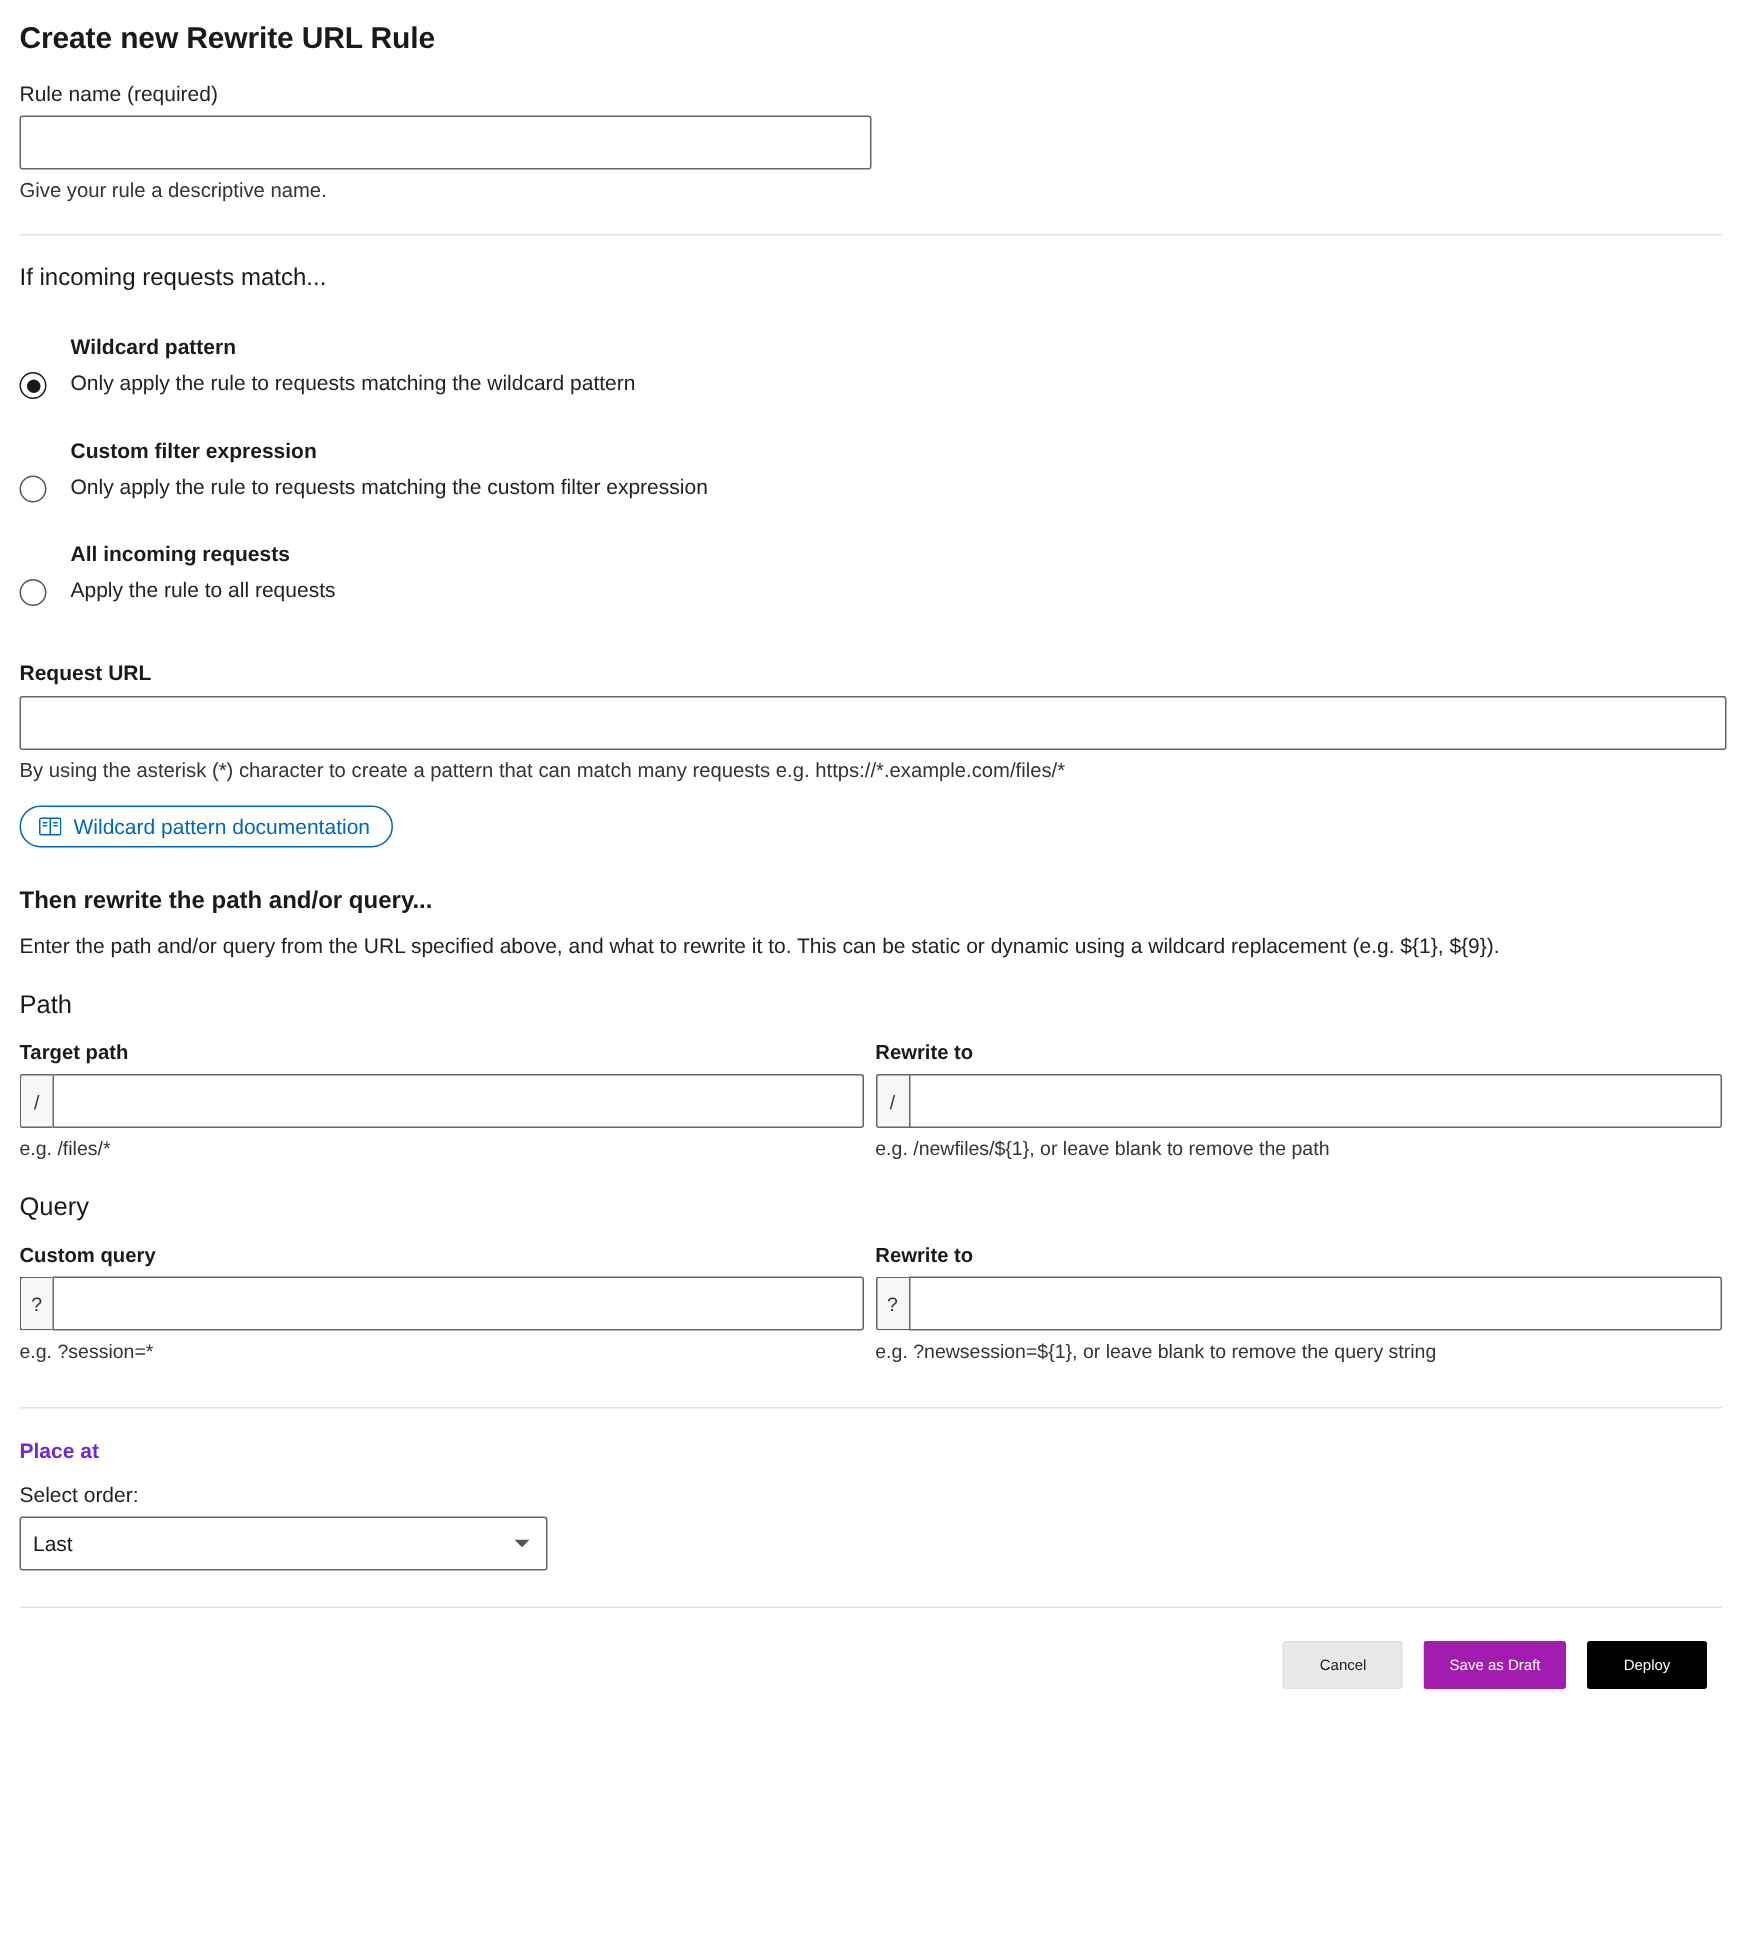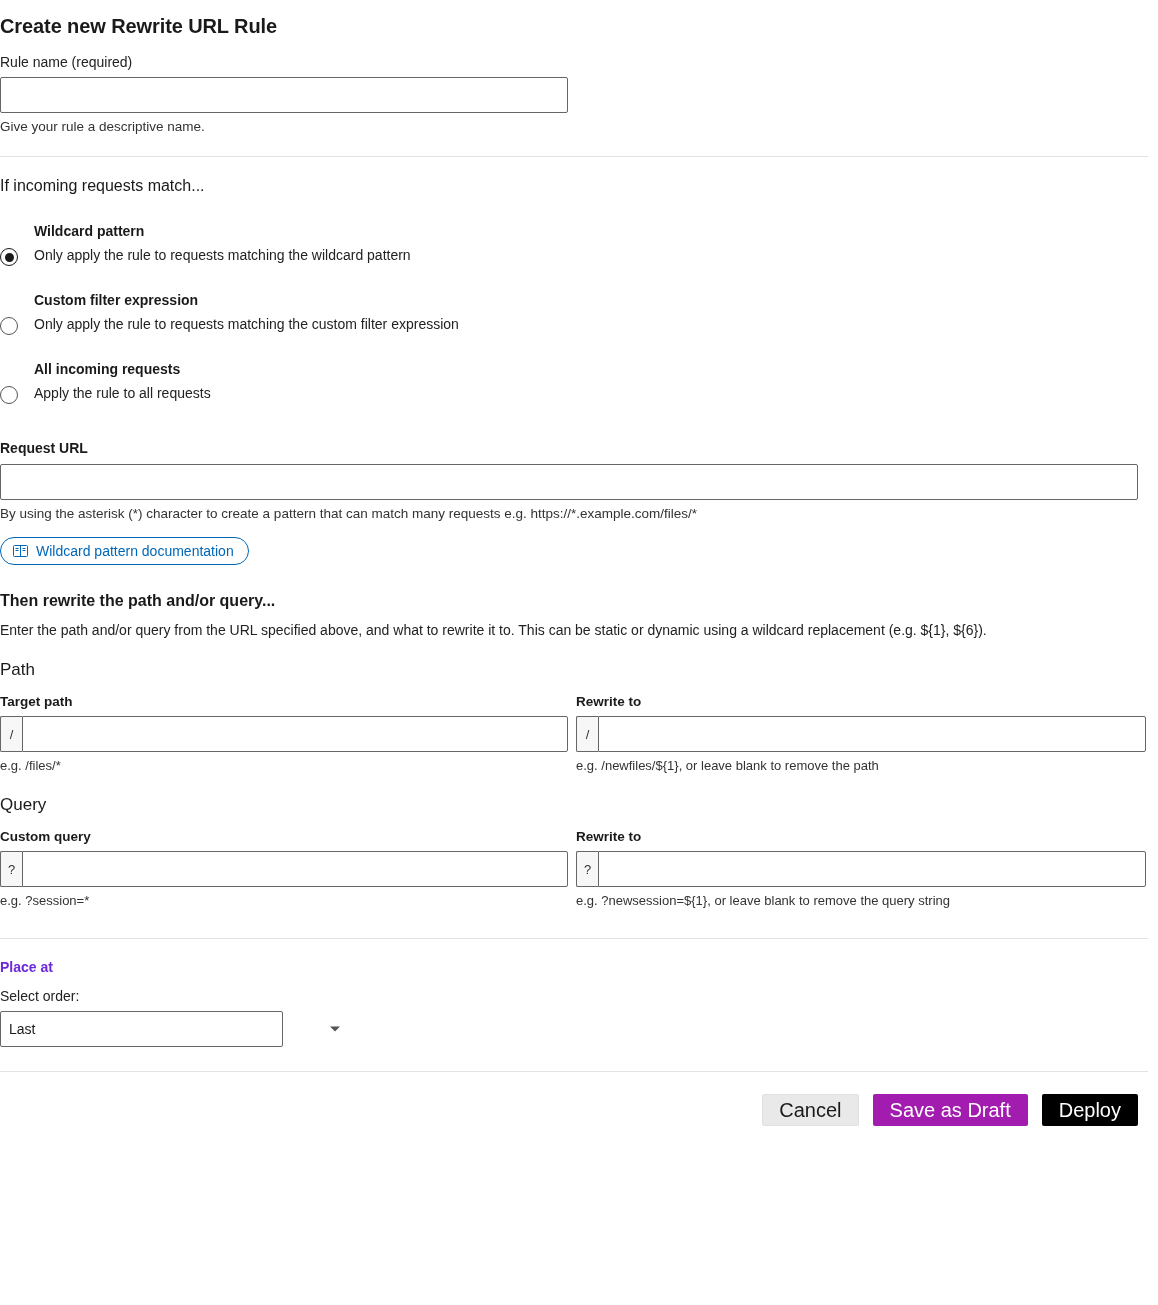--- a/index.html
+++ b/index.html
@@ -9,21 +9,21 @@
     background: #ffffff;
     font-family: "Liberation Sans", sans-serif;
     color: #1f1f1f;
   }
   body {
     width: 1158px;
     min-height: 1305px;
     position: relative;
   }
   .page {
-    padding: 10px 10px 0 0;
+    padding: 10px 10px 0 13px;
     width: 1158px;
   }
   .page-title {
     font-size: 20px;
     font-weight: bold;
     color: #1a1a1a;
     margin: 5px 0 16px 0;
     letter-spacing: -0.1px;
   }
   .field-label {
@@ -186,21 +186,21 @@
     font-weight: bold;
     color: #6d28d9;
     margin: 0 0 13px 0;
   }
   .select-wrap {
     position: relative;
     width: 352px;
     height: 36px;
   }
   select.order-select {
-    width: 283px;
+    width: 352px;
     height: 36px;
     border: 1px solid #666;
     border-radius: 2px;
     background: #fff;
     font-size: 14px;
     font-family: "Liberation Sans", sans-serif;
     padding: 0 30px 0 8px;
     color: #1a1a1a;
     appearance: none;
     -webkit-appearance: none;
@@ -225,21 +225,21 @@
   }
   .footer {
     display: flex;
     justify-content: flex-end;
     gap: 14px;
     padding: 22px 10px 18px 0;
   }
   .btn {
     height: 32px;
     min-width: 80px;
-    font-size: 20px;
+    font-size: 10px;
     font-family: "Liberation Sans", sans-serif;
     border-radius: 2px;
     border: 1px solid transparent;
     cursor: pointer;
     padding: 0 16px;
   }
   .btn-cancel {
     background: #e9e9e9;
     color: #1a1a1a;
     border-color: #e0e0e0;
@@ -310,21 +310,21 @@
           <line x1="2.5" y1="6.5" x2="5.5" y2="6.5" stroke="#0067b8"></line>
           <line x1="9.5" y1="4.5" x2="12.5" y2="4.5" stroke="#0067b8"></line>
           <line x1="9.5" y1="6.5" x2="12.5" y2="6.5" stroke="#0067b8"></line>
         </svg>
       </span>
       <span>Wildcard pattern documentation</span>
     </div>
   </div>
 
   <div class="subsection-heading">Then rewrite the path and/or query...</div>
-  <div class="paragraph">Enter the path and/or query from the URL specified above, and what to rewrite it to. This can be static or dynamic using a wildcard replacement (e.g. ${1}, ${6}).</div>
+  <div class="paragraph">Enter the path and/or query from the URL specified above, and what to rewrite it to. This can be static or dynamic using a wildcard replacement (e.g. ${1}, ${9}).</div>
 
   <div class="group-heading">Path</div>
   <div class="two-col">
     <div class="col-left">
       <div class="sublabel">Target path</div>
       <div class="prefixed">
         <span class="prefix-box">/</span>
         <input type="text" value="" style="">
       </div>
       <div class="small-hint">e.g. /files/*</div>

